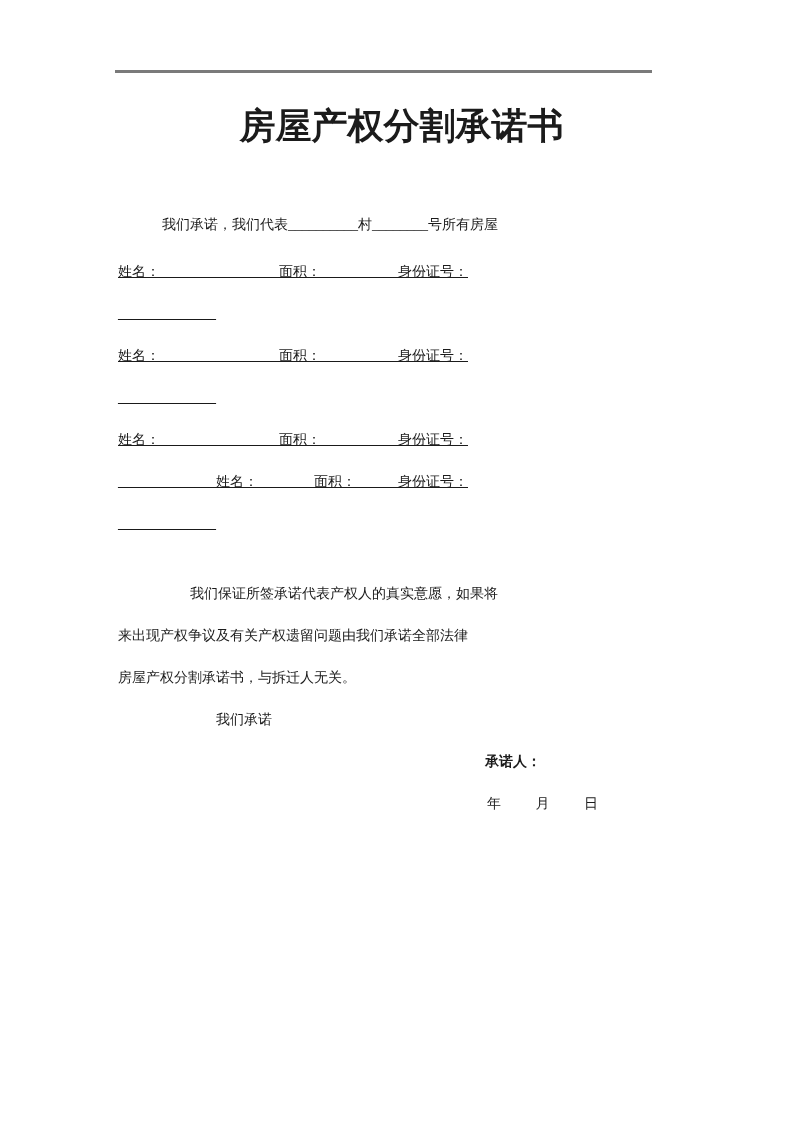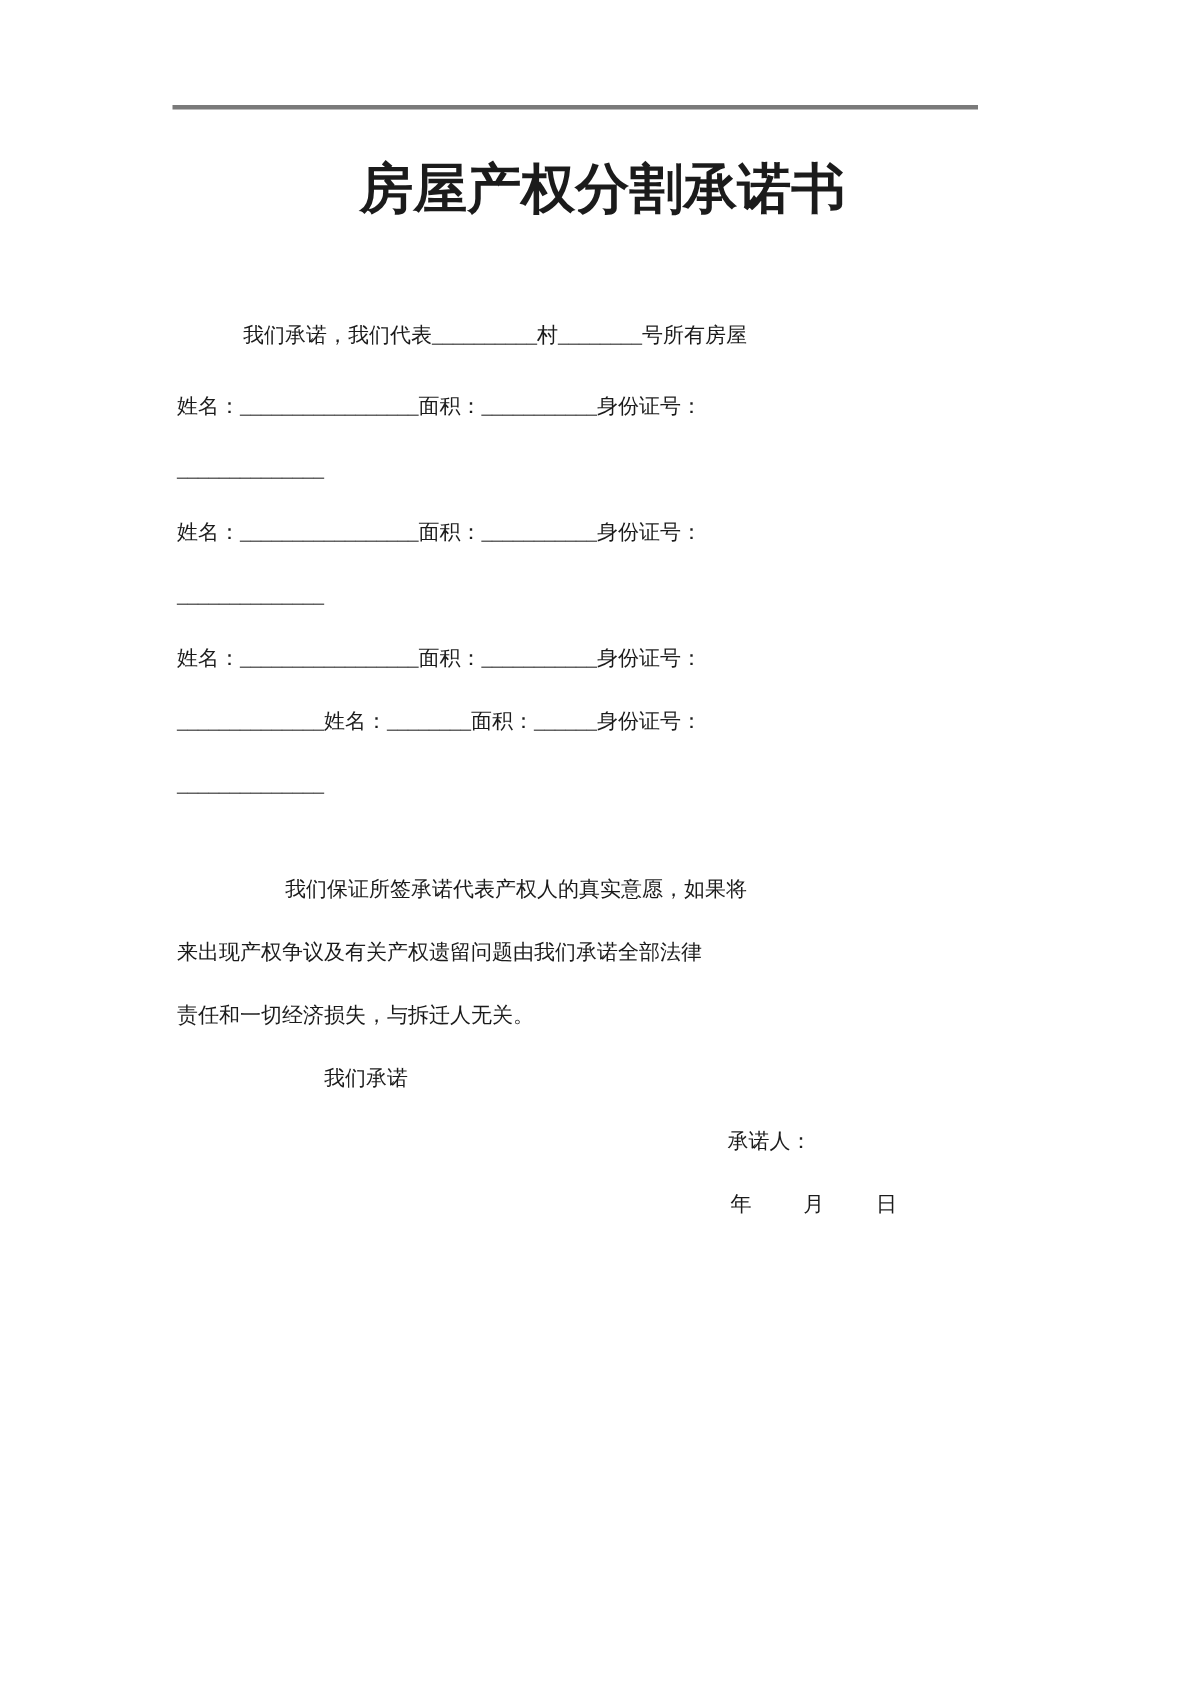--- a/index.html
+++ b/index.html
@@ -47,24 +47,24 @@
     width:567px;
     font-size:14px;
     line-height:42px;
   }
   .content p{
     margin:0;
     white-space:nowrap;
   }
   .indent-2{text-indent:44px;}
   .indent-3{text-indent:72px;}
-  .entries{margin-top:5px;}
+  .entries{margin-top:5px;text-decoration:underline;}
   .pledge{margin-top:28px;}
   .closing{margin-top:36px;padding-left:98px;}
-  .signer{margin-top:81px;padding-left:367px;}
+  .signer{margin-top:81px;padding-left:367px;font-weight:bold;}
   .dateline{margin-top:38px;padding-left:369px;}
   .date-part{display:inline-block;}
   .date-part.gap{margin-right:31px;}
 </style>
 </head>
 <body>
 
 <div class="page">
 
   <div class="top-rule"></div>
@@ -81,21 +81,21 @@
       <p>姓名：_________________面积：___________身份证号：</p>
       <p>______________</p>
       <p>姓名：_________________面积：___________身份证号：</p>
       <p>______________姓名：________面积：______身份证号：</p>
       <p>______________</p>
     </div>
 
     <div class="pledge">
       <p class="indent-3">我们保证所签承诺代表产权人的真实意愿，如果将</p>
       <p>来出现产权争议及有关产权遗留问题由我们承诺全部法律</p>
-      <p>责任和一切经济损失，与拆迁人无关。</p>
+      <p>房屋产权分割承诺书，与拆迁人无关。</p>
     </div>
 
     <p class="closing">我们承诺</p>
 
     <p class="signer">承诺人：</p>
 
     <p class="dateline">
       <span class="date-part gap">年</span>
       <span class="date-part gap">月</span>
       <span class="date-part">日</span>

